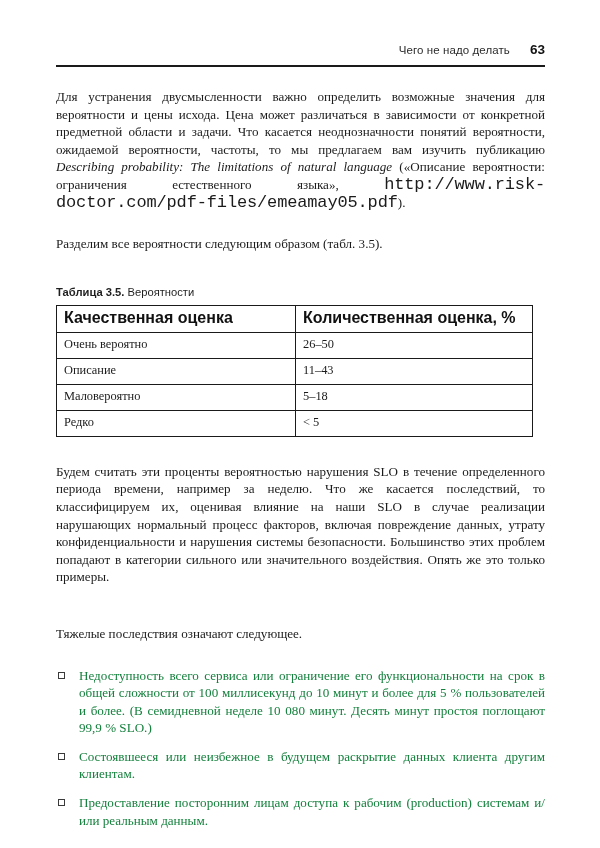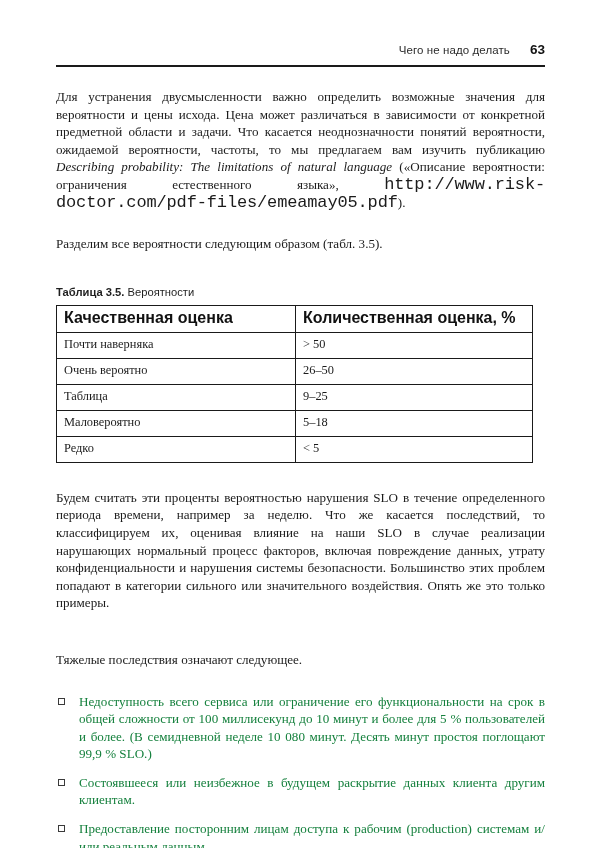--- a/index.html
+++ b/index.html
@@ -198,30 +198,26 @@
           <col class="c2">
         </colgroup>
       <thead>
         <tr>
           <th>Качественная оценка</th>
           <th>Количественная оценка, %</th>
         </tr>
       </thead>
       <tbody>
         <tr>
-          <td>Почти наверняка</td>
-          <td>&gt; 50</td>
-        </tr>
-        <tr>
           <td>Очень вероятно</td>
           <td>26–50</td>
         </tr>
         <tr>
-          <td>Таблица</td>
-          <td>9–25</td>
+          <td>Описание</td>
+          <td>11–43</td>
         </tr>
         <tr>
           <td>Маловероятно</td>
           <td>5–18</td>
         </tr>
         <tr>
           <td>Редко</td>
           <td>&lt; 5</td>
         </tr>
       </tbody>

